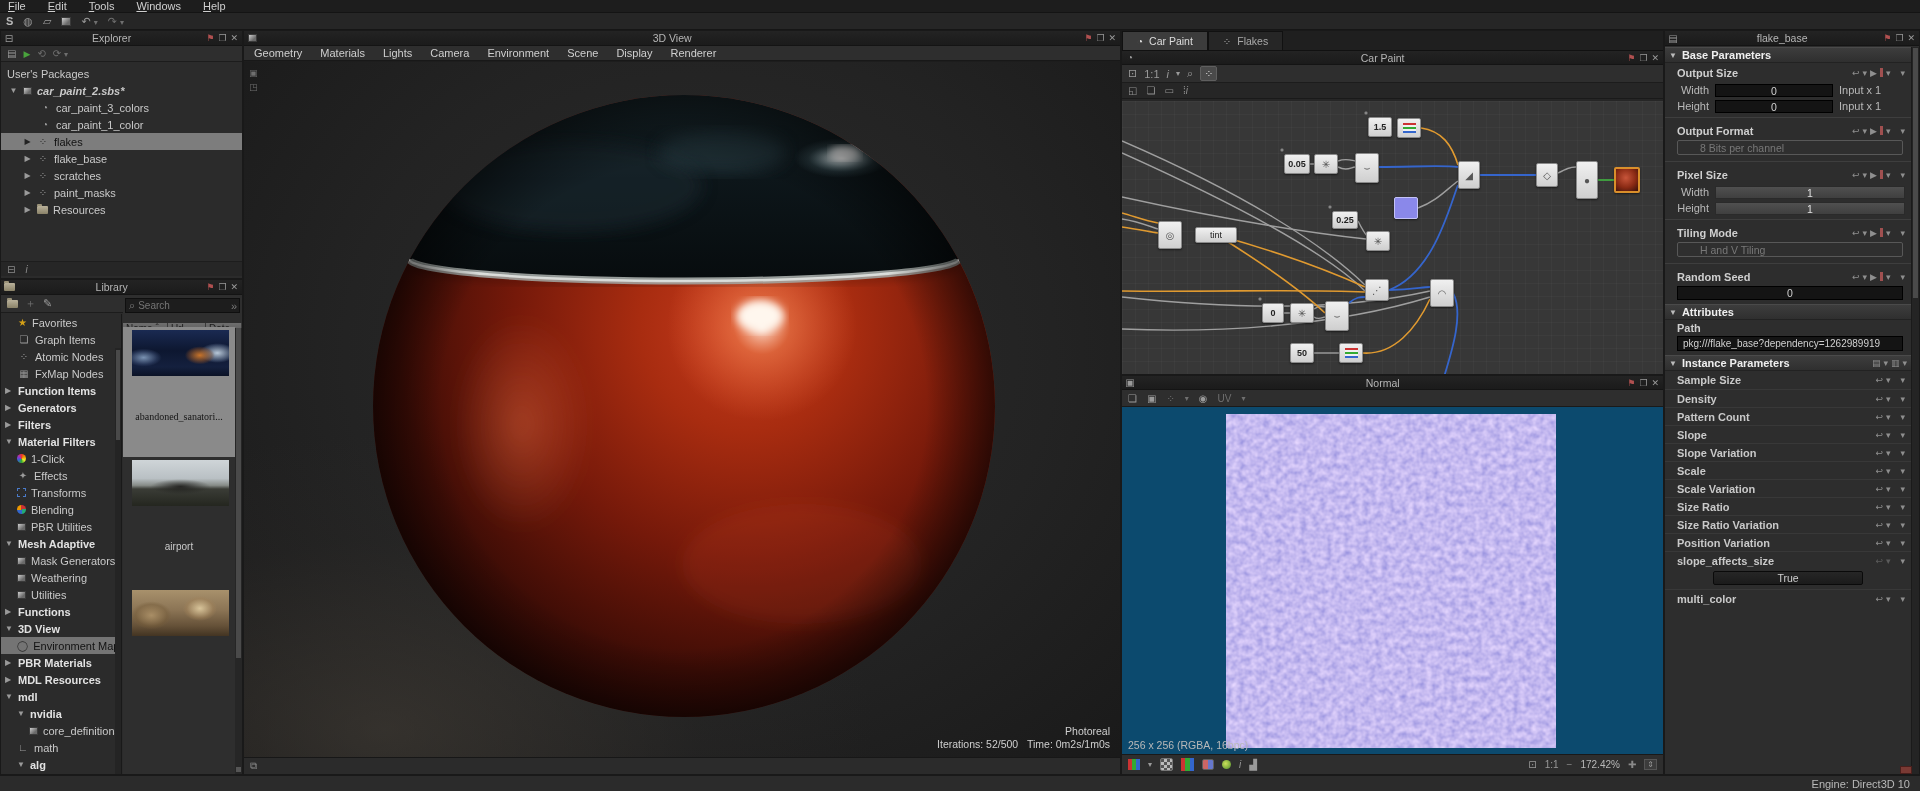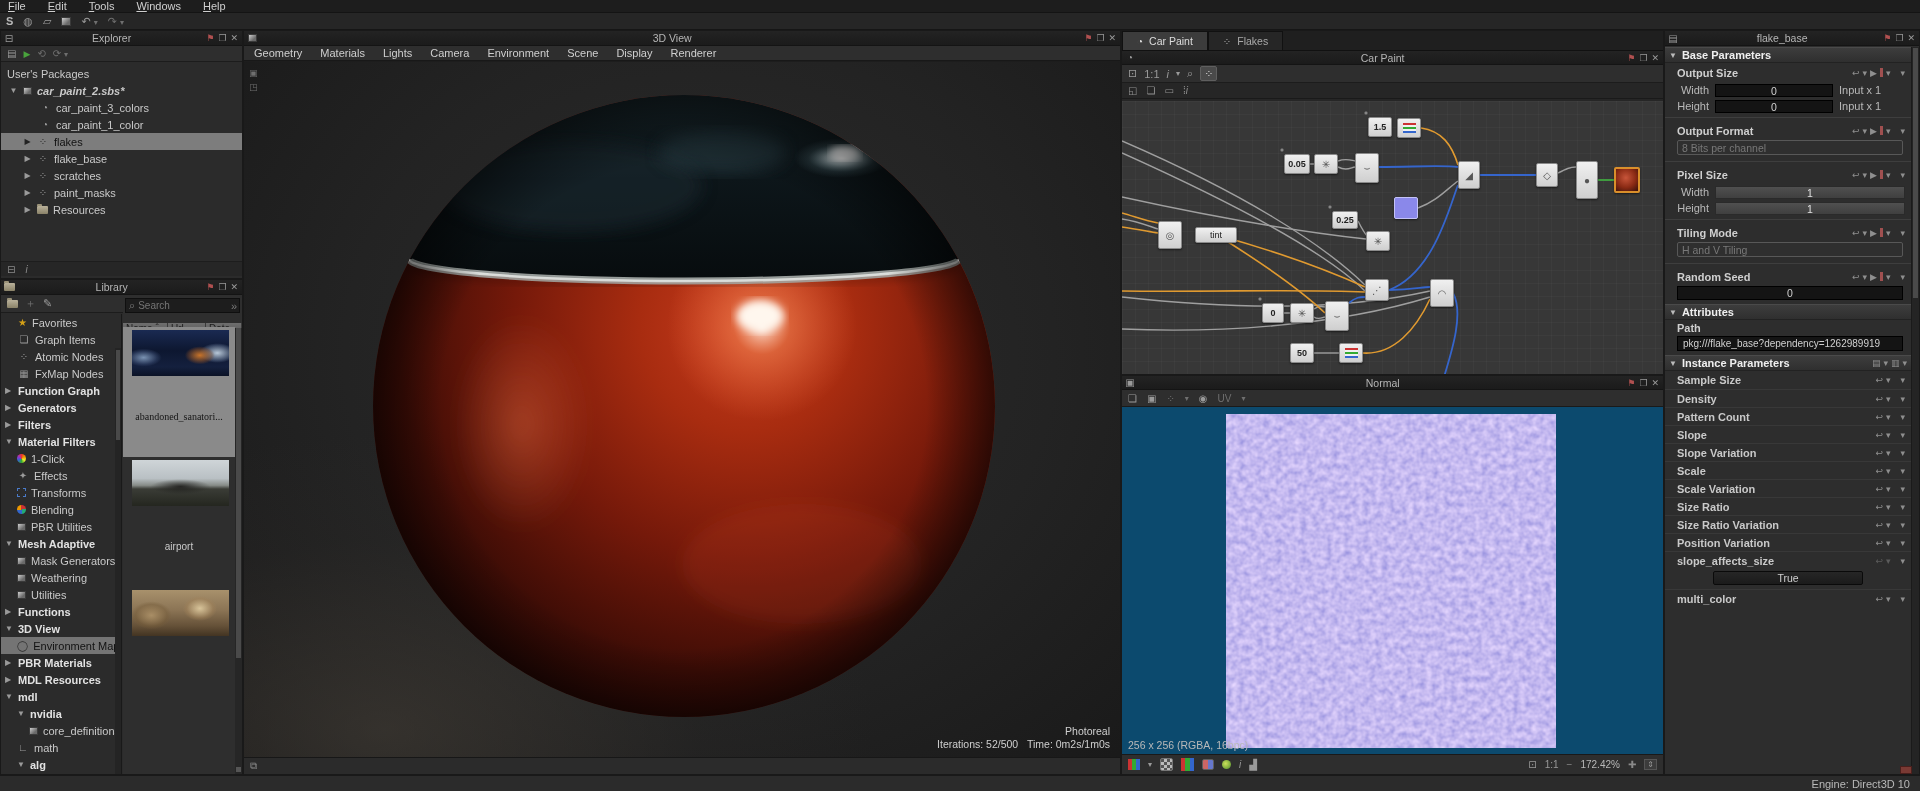--- a/index.html
+++ b/index.html
@@ -127,21 +127,21 @@
   .phrow { display:flex; align-items:center; height:19px; padding:0 6px 0 12px; }
   .phrow .lbl { font-weight:bold; color:#cfcfcf; flex:1; }
   .fnicons { display:flex; gap:3px; color:#8f8f8f; font-size:9px; align-items:center; }
   .fnicons .redbar { width:3px; height:9px; background:#a05050; display:inline-block; }
   .fnicons.dim2 { color:#5c5c5c; }
   .endcar { margin-left:10px; color:#8f8f8f; font-size:9px; }
   .iorow { display:flex; align-items:center; height:16px; padding-right:6px; gap:6px; }
   .iorow .l { width:44px; text-align:right; color:#b9b9b9; }
   .in-dark { background:#141414; border:1px solid #000; color:#d0d0d0; text-align:center; font-size:10.5px; height:13px; line-height:12px; }
   .in-lite { background:linear-gradient(#505050,#3f3f3f); border:1px solid #2a2a2a; color:#e0e0e0; text-align:center; font-size:10.5px; height:13px; line-height:12px; }
-  .in-gray { background:#2f2f2f; border:1px solid #585858; color:#787878; font-size:10.5px; height:15px; line-height:14px; padding-left:4px; border-radius:2px; }
+  .in-gray { background:#2f2f2f; border:1px solid #585858; color:#787878; font-size:10.5px; height:15px; line-height:14px; padding-left:22px; border-radius:2px; }
   .hsep { height:1px; background:#3e3e3e; margin:3px 0; }
   .iprow { display:flex; align-items:center; height:18px; padding:0 6px 0 12px; border-top:1px solid #383838; }
   .iprow .lbl { font-weight:bold; color:#c9c9c9; flex:1; }
   .truebtn { display:block; margin:2px auto 4px auto; width:150px; height:14px; background:linear-gradient(#262626,#1b1b1b); border:1px solid #0a0a0a; border-radius:2px; color:#cfcfcf; text-align:center; line-height:13px; font-size:10.5px; }
 
   
   #statusbar { position:absolute; left:0; top:775px; width:1920px; height:16px; background:#2b2b2b; border-top:1px solid #191919; display:flex; align-items:center; }
   #statusbar .eng { margin-left:auto; padding-right:10px; color:#b9b9b9; }
   #redgrip { position:absolute; right:8px; top:766px; width:12px; height:8px; background:#7a3a34; border:1px solid #4a1f1c; }
 </style>
@@ -264,21 +264,21 @@
           <span class="gicon">⁘</span>
           <span>Atomic Nodes</span>
         </div>
       <div class="crow">
           <span class="arr"></span>
           <span class="gicon">▦</span>
           <span>FxMap Nodes</span>
         </div>
       <div class="crow bold">
           <span class="arr">▶</span>
-          <span>Function Graph</span>
+          <span>Function Items</span>
         </div>
       <div class="crow bold">
           <span class="arr">▶</span>
           <span>Generators</span>
         </div>
       <div class="crow bold">
           <span class="arr">▶</span>
           <span>Filters</span>
         </div>
       <div class="crow bold">

